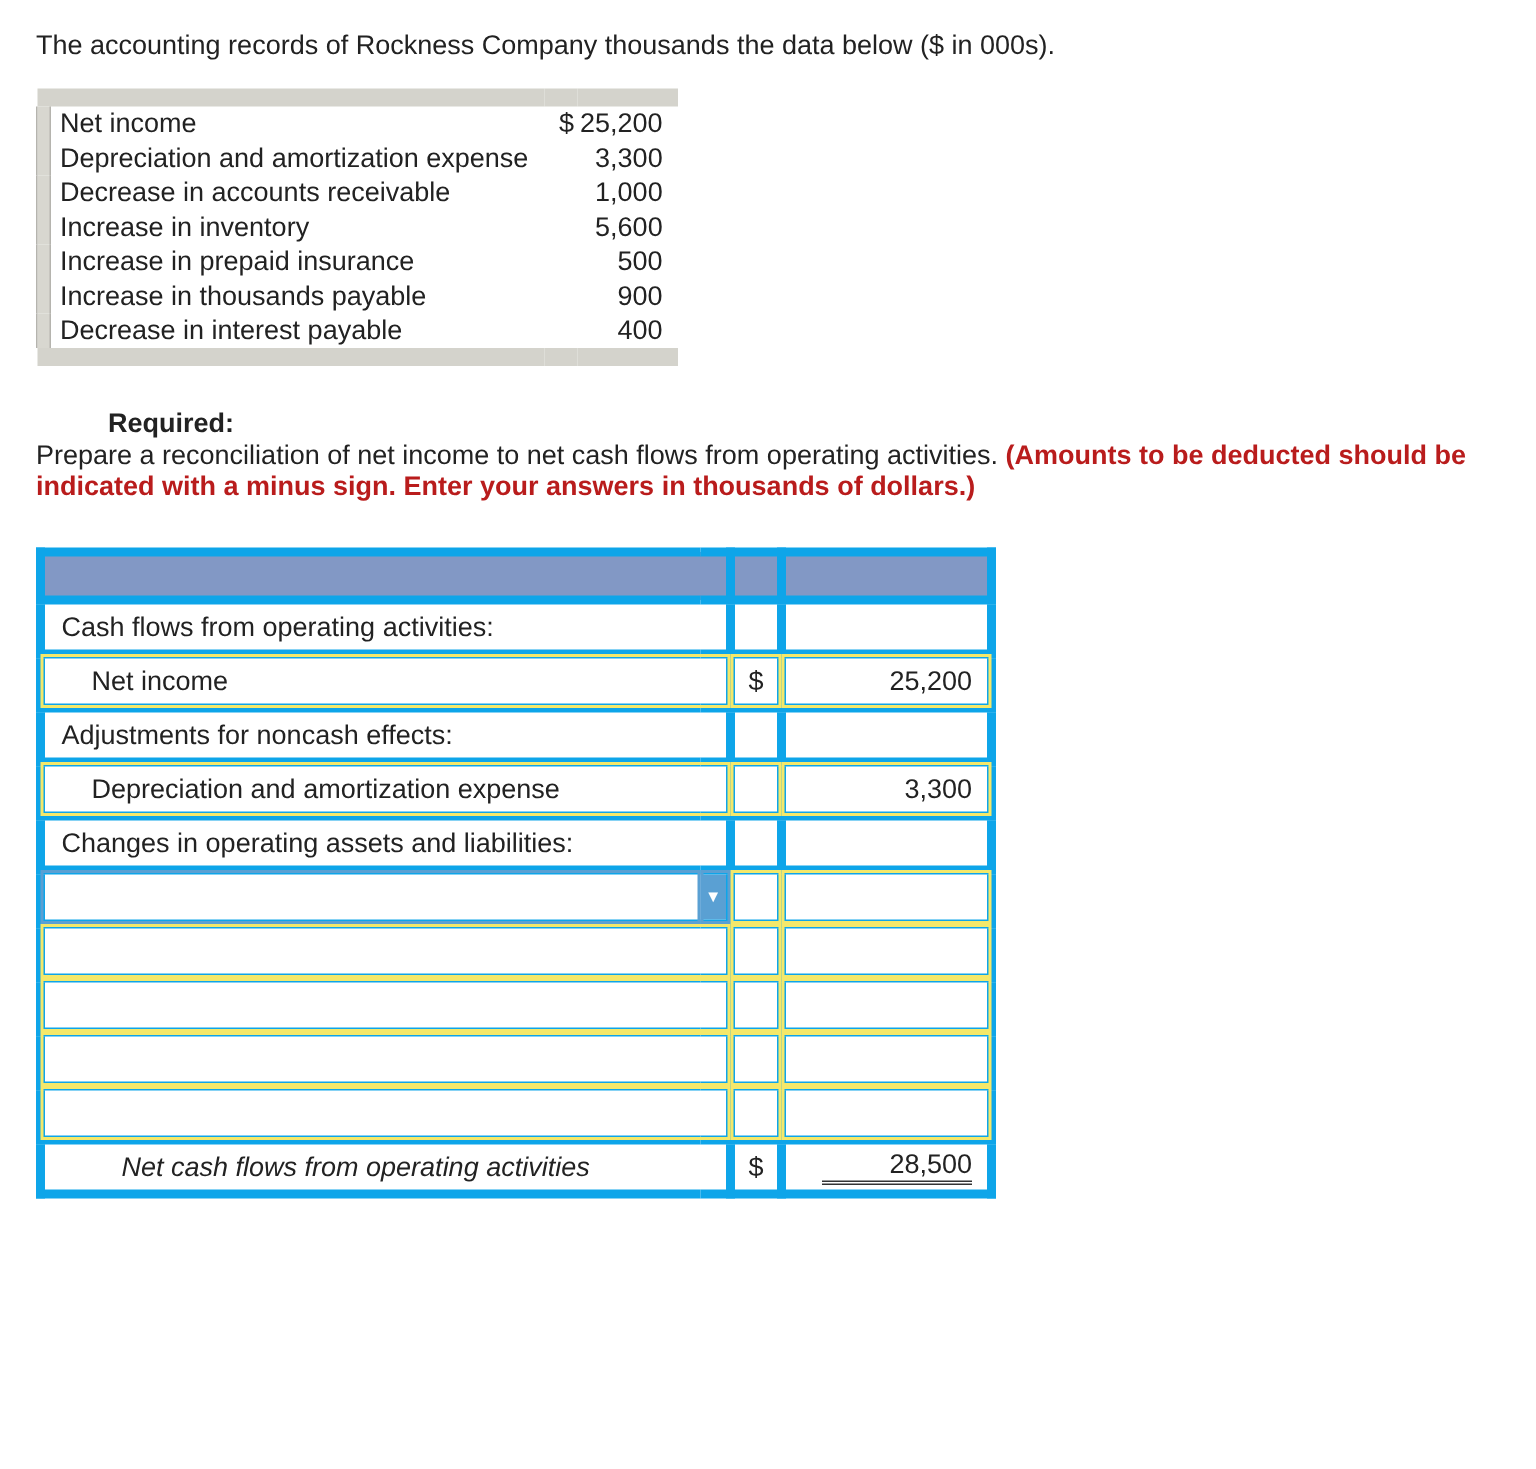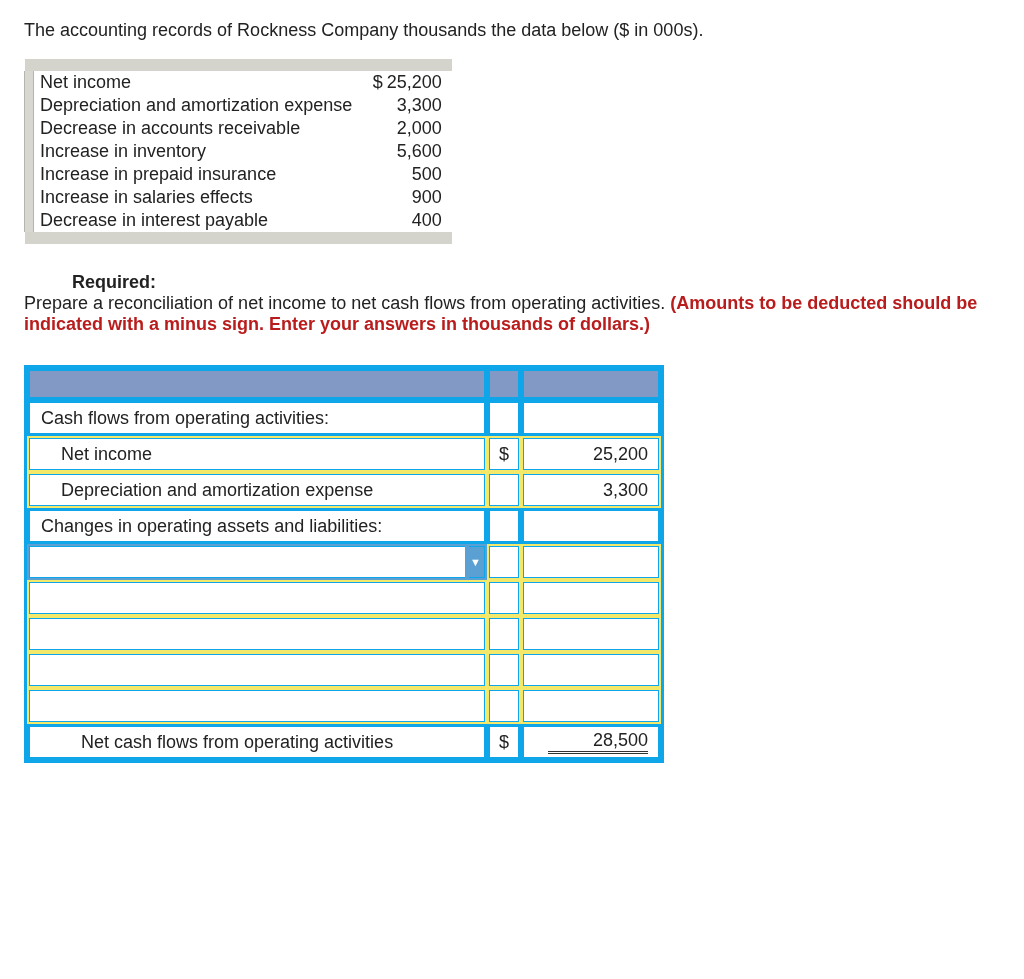--- a/index.html
+++ b/index.html
@@ -37,21 +37,21 @@
     box-sizing: border-box;
     vertical-align: middle;
   }
   .answer-table .blue-hdr td { background: #8298c5; height: 32px; }
   .col-desc { width: 440px; }
   .col-drop { width: 20px; }
   .col-cur  { width: 34px; text-align: center; }
   .col-val  { width: 140px; text-align: right; padding-right: 10px; }
   .desc-inner { padding-left: 10px; }
   .desc-indent1 { padding-left: 30px; }
-  .desc-indent2 { padding-left: 50px; }
+  .desc-indent2 { padding-left: 50px; font-style: italic; }
   .hl { outline: 2px solid #f4e86a; outline-offset: -2px; background: #fff; }
   .hl-blue { outline: 2px solid #5aa0d3; outline-offset: -2px; background: #fff; }
   .input-cell { background: #fff; }
   .drop-arrow {
     display: flex;
     align-items: center;
     justify-content: center;
     width: 100%; height: 100%;
     background: #5aa0d3;
     color: #fff;
@@ -87,37 +87,37 @@
     <tr>
       <td class="tick"></td>
       <td class="lbl">Depreciation and amortization expense</td>
       <td class="cur"></td>
       <td class="val">3,300</td>
     </tr>
     <tr>
       <td class="tick"></td>
       <td class="lbl">Decrease in accounts receivable</td>
       <td class="cur"></td>
-      <td class="val">2,000</td>
+      <td class="val">1,000</td>
     </tr>
     <tr>
       <td class="tick"></td>
       <td class="lbl">Increase in inventory</td>
       <td class="cur"></td>
       <td class="val">5,600</td>
     </tr>
     <tr>
       <td class="tick"></td>
       <td class="lbl">Increase in prepaid insurance</td>
       <td class="cur"></td>
       <td class="val">500</td>
     </tr>
     <tr>
       <td class="tick"></td>
-      <td class="lbl">Increase in salaries effects</td>
+      <td class="lbl">Increase in thousands payable</td>
       <td class="cur"></td>
       <td class="val">900</td>
     </tr>
     <tr>
       <td class="tick"></td>
       <td class="lbl">Decrease in interest payable</td>
       <td class="cur"></td>
       <td class="val">400</td>
     </tr>
     <tr class="hdr-row">
@@ -152,20 +152,27 @@
   </tr>
 
   <tr>
     <td class="col-desc hl" colspan="2">
           <div class="desc-indent1">Net income</div>
         </td>
     <td class="col-cur hl">$</td>
     <td class="col-val hl">25,200</td>
   </tr>
 
+  <tr>
+    <td class="col-desc" colspan="2">
+          <div class="desc-inner">Adjustments for noncash effects:</div>
+        </td>
+    <td class="col-cur"></td>
+    <td class="col-val"></td>
+  </tr>
 
   <tr>
     <td class="col-desc hl" colspan="2">
           <div class="desc-indent1">Depreciation and amortization expense</div>
         </td>
     <td class="col-cur hl"></td>
     <td class="col-val hl">3,300</td>
   </tr>
 
   <tr>

